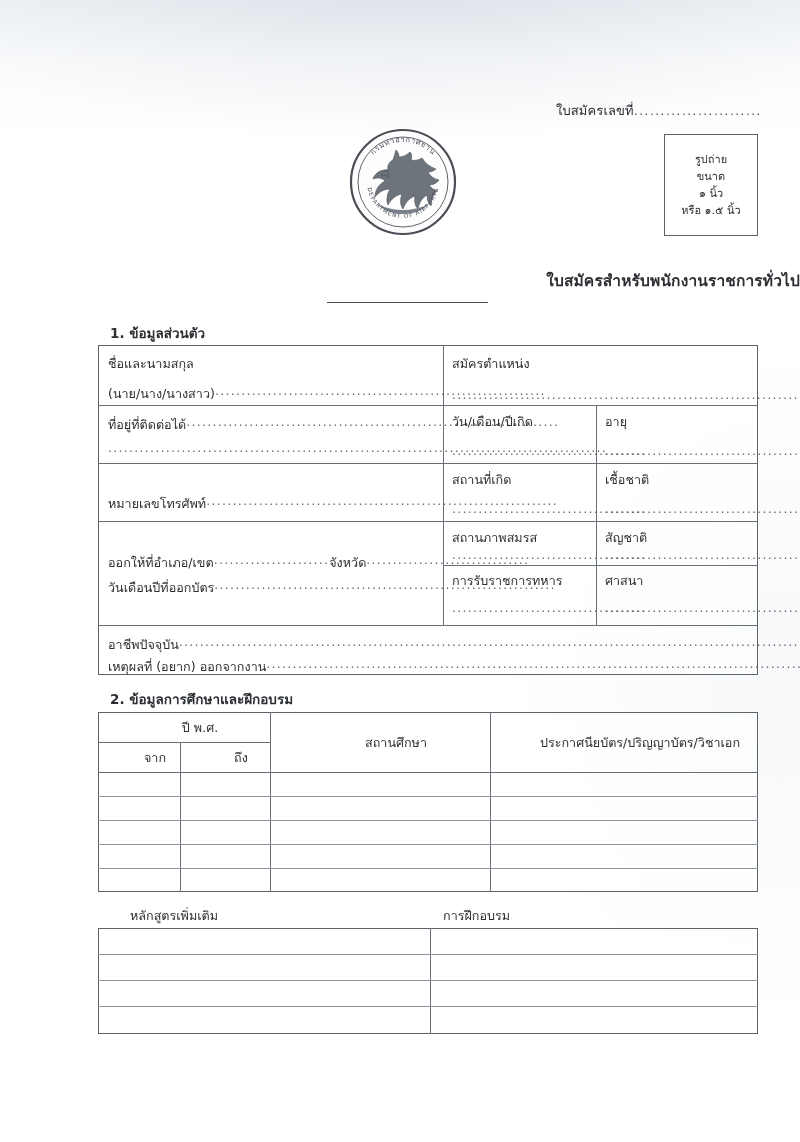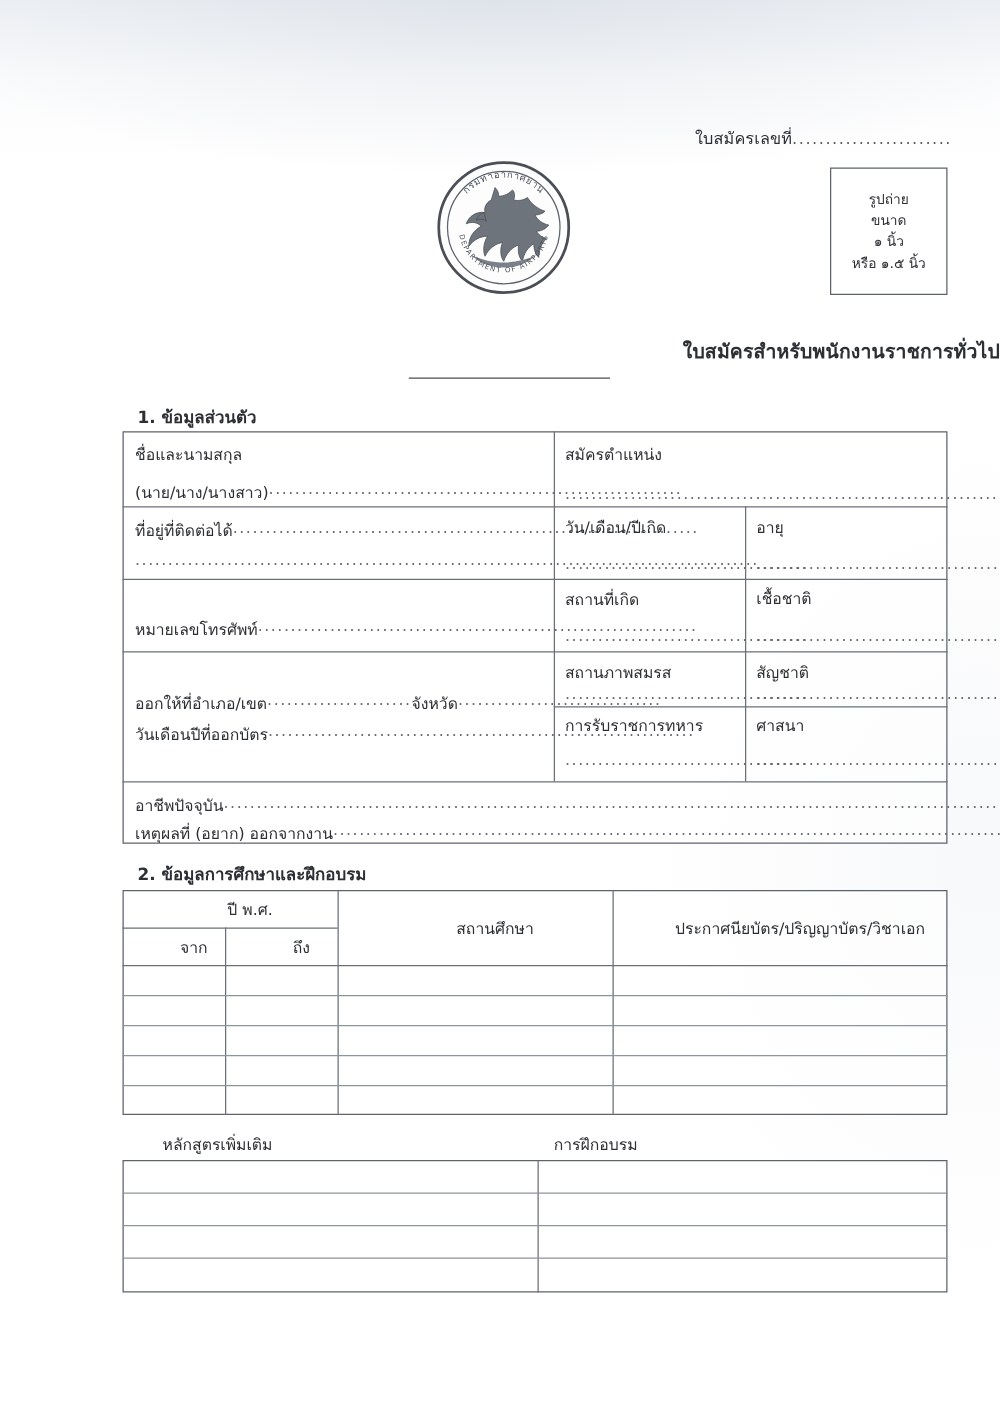--- a/index.html
+++ b/index.html
@@ -245,21 +245,21 @@
   <div class="cell-text" style="left:605px; top:443px;">
     <span class="dotline">......................................</span>
   </div>
 
   <div class="cell-text" style="left:452px; top:472px;">
     <span>สถานที่เกิด</span>
   </div>
   <div class="cell-text" style="left:452px; top:501px;">
     <span class="dotline">.....................................</span>
   </div>
-  <div class="cell-text" style="left:605px; top:472px;font-family:Liberation Serif, serif;">
+  <div class="cell-text" style="left:605px; top:472px;">
     <span>เชื้อชาติ</span>
   </div>
   <div class="cell-text" style="left:605px; top:501px;">
     <span class="dotline">......................................</span>
   </div>
 
   <div class="cell-text" style="left:452px; top:530px;">
     <span>สถานภาพสมรส</span>
   </div>
   <div class="cell-text" style="left:452px; top:547px;">

